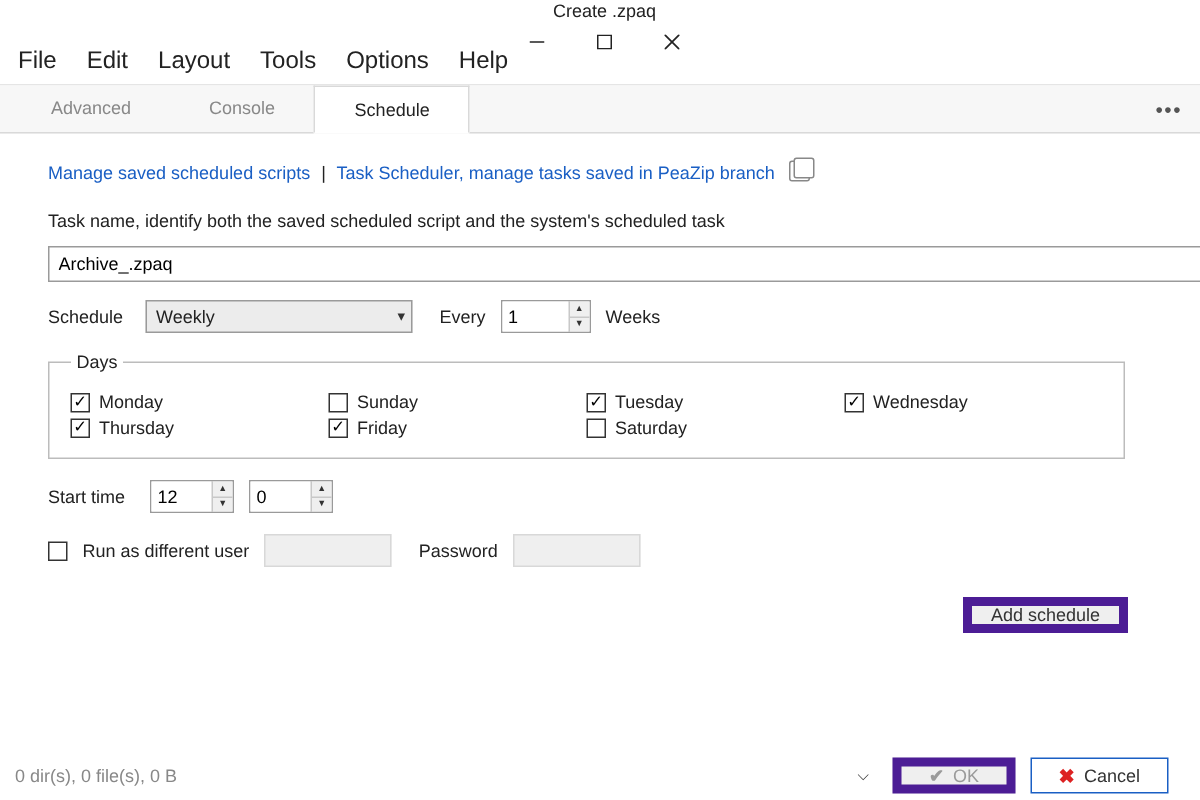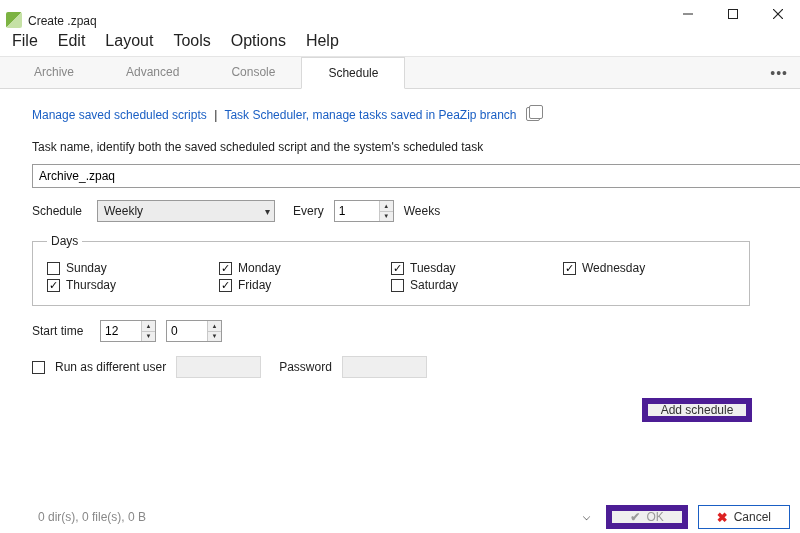--- a/index.html
+++ b/index.html
@@ -6,23 +6,24 @@
   html, body {
     margin: 0; padding: 0;
     width: 800px; height: 533px;
     font-family: "Segoe UI", Tahoma, Arial, sans-serif;
     font-size: 12px;
     color: #222;
     background: #fff;
     overflow: hidden;
   }
   .titlebar {
-    display: flex; align-items: flex-end;
+    display: flex; align-items: center;
     height: 28px;
     padding: 0 0 0 6px;
+    flex-direction: column;
   }
   .titlebar .appicon {
     width: 16px; height: 16px; margin-right: 6px;
     background: linear-gradient(135deg, #7cb342 50%, #c5e1a5 50%);
     border-radius: 2px;
   }
   .titlebar .title { flex: 1; font-size: 12px; color: #222; }
   .winbtns { display: flex; }
   .winbtn {
     width: 45px; height: 28px;
@@ -151,27 +152,26 @@
   .btn {
     display: inline-flex; align-items: center; justify-content: center;
     gap: 6px;
     height: 24px; padding: 0 18px;
     border: 6px solid #4c1d95;
     background: #efefef;
     font-size: 12px; color: #333;
   }
   .btn.wide { width: 110px; padding: 0; }
   .footer {
-    position: absolute; left: 0; right: 0; bottom: 0;
+    position: absolute; left: 0; right: 11px; bottom: 0;
     height: 32px;
     display: flex; align-items: center;
     padding: 0 10px;
     gap: 10px;
     background: #fff;
-    margin-left: 28px;
   }
   .footer .status { flex: 1; color: #888; font-size: 12px; }
   .footer .chev2 { font-size: 10px; color: #333; margin-right: 6px; }
   .okbtn { color: #9a9a9a; display: inline-flex; align-items: center; gap: 6px; }
   .okbtn .chkmark { color: #9a9a9a; font-weight: bold; }
   .cancelbtn {
     border: 1px solid #1a5fc4;
     background: #fff;
   }
   .cancelx { color: #d22; font-weight: bold; font-size: 13px; }
@@ -205,21 +205,20 @@
 <div class="menubar">
   <div class="mitem">File</div>
   <div class="mitem">Edit</div>
   <div class="mitem">Layout</div>
   <div class="mitem">Tools</div>
   <div class="mitem">Options</div>
   <div class="mitem">Help</div>
 </div>
 
 <div class="tabstrip">
-  <div class="tab">Archive</div>
   <div class="tab">Advanced</div>
   <div class="tab">Console</div>
   <div class="tab active">Schedule</div>
   <div class="overflow">•••</div>
 </div>
 
 <div class="content">
 
   <div class="links">
     <a>Manage saved scheduled scripts</a>
@@ -245,26 +244,26 @@
           <div>▼</div>
         </div>
     </div>
     <span>Weeks</span>
   </div>
 
   <fieldset class="days">
     <legend>Days</legend>
     <div class="dayrow">
       <div class="daycell">
+        <span class="chk checked"></span>
+        <span>Monday</span>
+      </div>
+      <div class="daycell">
         <span class="chk"></span>
         <span>Sunday</span>
-      </div>
-      <div class="daycell">
-        <span class="chk checked"></span>
-        <span>Monday</span>
       </div>
       <div class="daycell">
         <span class="chk checked"></span>
         <span>Tuesday</span>
       </div>
       <div class="daycell">
         <span class="chk checked"></span>
         <span>Wednesday</span>
       </div>
     </div>

